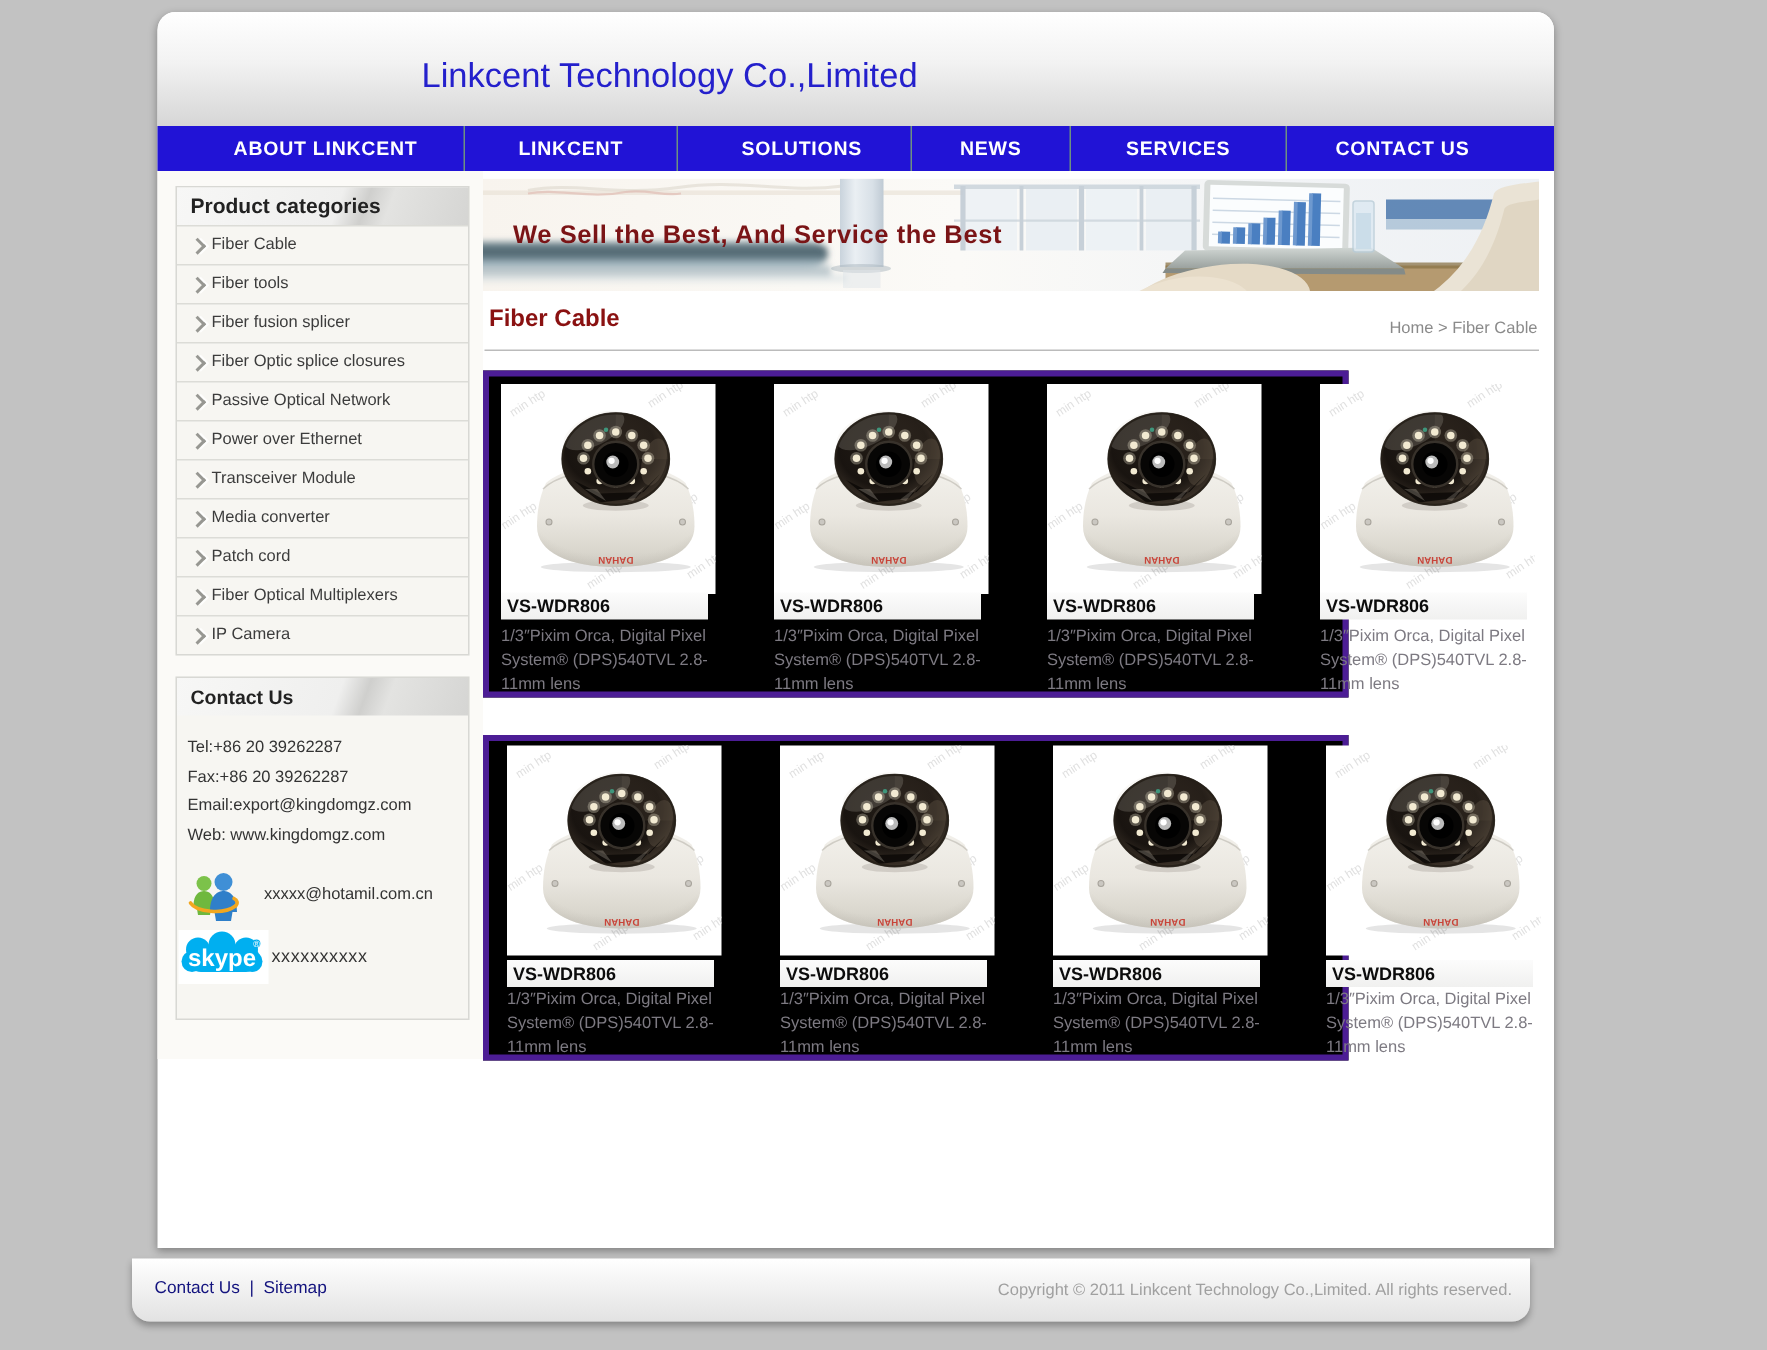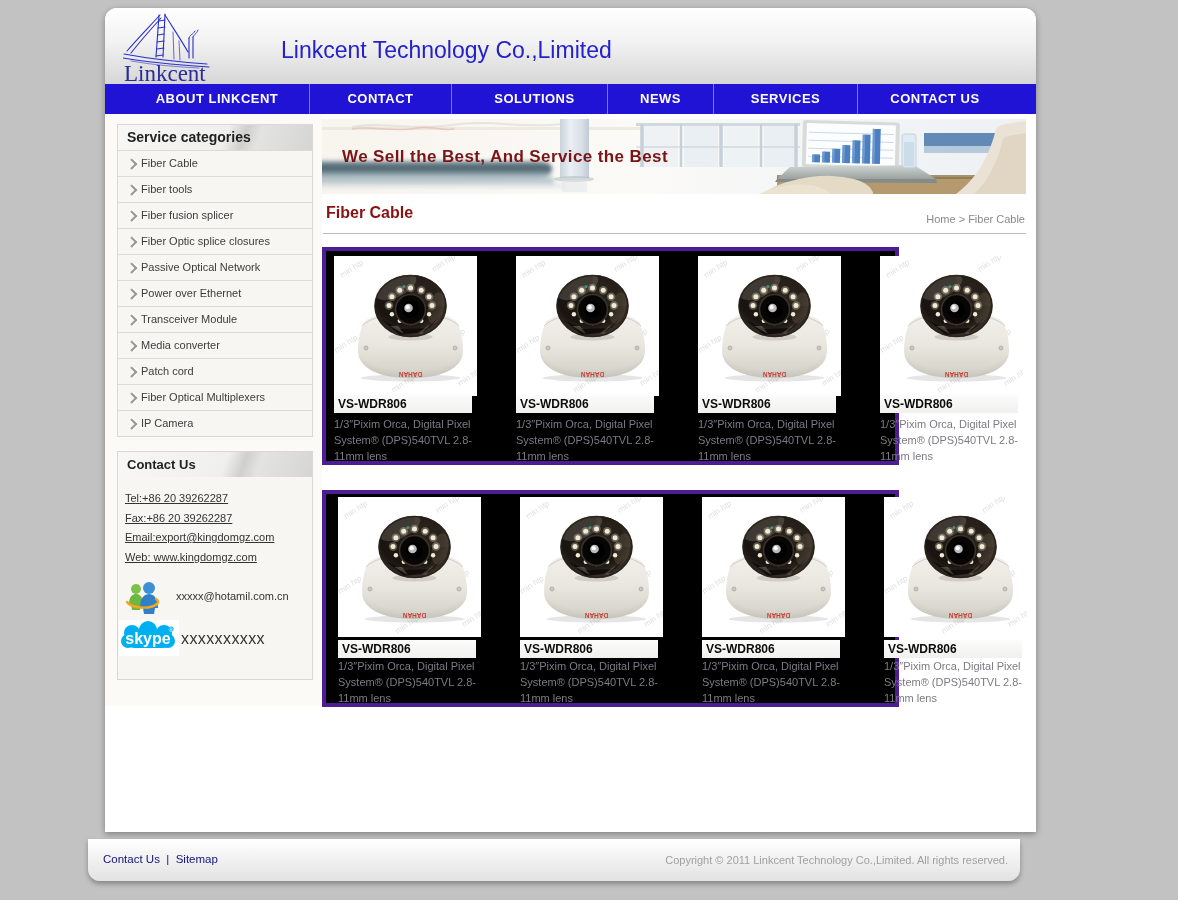--- a/index.html
+++ b/index.html
@@ -17,21 +17,21 @@
 #nav div:last-child{border-right:none;padding-right:24px;}
 #nav div:first-child{padding-left:20px;}
 #nav div:nth-child(3){padding-left:10px;}
 #leftbg{position:absolute;left:0;top:106px;width:217px;height:592px;background:#fbfaf7;}
 .sbox{position:absolute;left:12px;width:194px;border:1px solid #d8d8d4;background:#f7f6f2;}
 .shead{height:25px;line-height:25px;background:linear-gradient(110deg,#f7f7f6 0%,#efefee 55%,#cfcfcd 64%,#e3e3e1 72%,#d5d5d3 100%);font-weight:bold;font-size:14px;color:#222222;padding-left:9px;}
 .sitem{position:relative;height:25px;line-height:25px;border-top:1px solid #dcdcd7;font-size:11px;color:#3c3c3c;padding-left:23px;}
 .sitem:first-of-type{border-top:1px solid #dcdcd7;}
 .arr{position:absolute;left:10px;top:8.5px;width:5.5px;height:5.5px;border-top:2.6px solid #979792;border-right:2.6px solid #979792;transform:rotate(45deg);box-shadow:1.5px -1.5px 0 rgba(255,255,255,0.85);}
 #contactbox{top:443px;height:227px;}
-#contactbox .cline{margin:0 0 0 7px;font-size:11px;color:#333;height:19.5px;line-height:19.5px;text-decoration:underline;}
+#contactbox .cline{margin:0 0 0 7px;font-size:11px;color:#333;height:19.5px;line-height:19.5px;}
 #maincol{position:absolute;left:217px;top:106px;width:714px;}
 #banner{position:absolute;left:0px;top:5px;width:704px;height:75px;overflow:hidden;}
 #pagetitle{position:absolute;left:4px;top:90px;font-size:16px;font-weight:bold;color:#8a1111;}
 #crumb{position:absolute;right:11px;top:99px;font-size:11px;color:#8a8a8a;}
 #mainhr{position:absolute;left:1px;top:119px;width:703px;height:0;border-top:1px solid #bbbbbb;}
 .pblock{position:absolute;left:0px;width:577px;background:#000000;border:4px solid #4c1d95;box-sizing:border-box;}
 #block1{top:133px;height:218px;}
 #block2{top:376px;height:217px;}
 .pcell{position:absolute;width:166px;}
 .imgbox{position:absolute;left:0;width:143px;height:140px;background:#ffffff;}
@@ -114,52 +114,33 @@
 <circle cx="74.5" cy="52" r="4.3" fill="#cfcfcf" opacity="0.9"></circle>
 <circle cx="73.7" cy="51.2" r="2.1" fill="#ffffff"></circle>
 <circle cx="32" cy="92" r="2" fill="#cac7c1" stroke="#a8a49c" stroke-width="0.7"></circle>
 <circle cx="121" cy="92" r="2" fill="#cac7c1" stroke="#a8a49c" stroke-width="0.7"></circle>
 <text x="76.5" y="110.5" font-size="6.5" font-weight="bold" opacity="0.9" fill="#c8352a" text-anchor="middle" transform="rotate(180 76.5 113)" font-family="Liberation Sans">DAHAN</text>
 </g>
 </defs>
 </svg>
 <div id="card">
  <div id="header">
-  <div id="logo">
-   <svg width="92" height="74" viewBox="0 0 92 74">
-    <g fill="none" stroke="#2a2fc6" stroke-width="1.1" stroke-linecap="round">
-     <path d="M36,5 L33,47"></path>
-     <path d="M42,4 L40,47"></path>
-     <path d="M36,11 L42,10 M35,18 L42,17 M35,25 L41,24 M34,32 L41,31 M34,39 L41,38 M33,46 L40,45"></path>
-     <path d="M37,5 C26,17 16,27 4,41"></path>
-     <path d="M38,8 C28,19 19,29 8,43"></path>
-     <path d="M42,5 C50,18 57,28 65,42"></path>
-     <path d="M50,22 L51,49 M56,31 L57,50" stroke-width="0.7"></path>
-     <path d="M66,28 L66,48 M70,27 L70,48"></path>
-     <path d="M66,28 C68,23 69,26 72,21 M70,27 C72,23 73,25 75,20" stroke-width="0.9"></path>
-     <path d="M1,44 C28,49 55,52 84,54"></path>
-     <path d="M0,48 C28,53 56,55 86,57"></path>
-     <path d="M8,51 C30,55 55,57 76,58" stroke-width="0.7" opacity="0.8"></path>
-    </g>
-    <text x="1" y="71" font-family="Liberation Serif, serif" font-size="23" fill="#2a2a99">Linkcent</text>
-   </svg>
-  </div>
   <div id="cotitle">Linkcent Technology Co.,Limited</div>
  </div>
  <div id="nav">
   <div style="width:205px">ABOUT LINKCENT</div>
-  <div style="width:142px">CONTACT</div>
+  <div style="width:142px">LINKCENT</div>
   <div style="width:156px">SOLUTIONS</div>
   <div style="width:106px">NEWS</div>
   <div style="width:144px">SERVICES</div>
   <div style="width:178px">CONTACT US</div>
  </div>
  <div id="leftbg"></div>
  <div class="sbox" id="catbox" style="top:116px;">
-  <div class="shead">Service categories</div>
+  <div class="shead">Product categories</div>
   <div class="sitem"><span class="arr"></span>Fiber Cable</div>
   <div class="sitem"><span class="arr"></span>Fiber tools</div>
   <div class="sitem"><span class="arr"></span>Fiber fusion splicer</div>
   <div class="sitem"><span class="arr"></span>Fiber Optic splice closures</div>
   <div class="sitem"><span class="arr"></span>Passive Optical Network</div>
   <div class="sitem"><span class="arr"></span>Power over Ethernet</div>
   <div class="sitem"><span class="arr"></span>Transceiver Module</div>
   <div class="sitem"><span class="arr"></span>Media converter</div>
   <div class="sitem"><span class="arr"></span>Patch cord</div>
   <div class="sitem"><span class="arr"></span>Fiber Optical Multiplexers</div>
@@ -191,21 +172,21 @@
             <circle cx="45" cy="13" r="8"></circle>
      <circle cx="49" cy="21" r="7"></circle>
             <circle cx="9" cy="21" r="7"></circle>
      <rect x="6" y="10" width="48" height="18" rx="9"></rect>
     </g>
     <text x="29" y="24" text-anchor="middle" font-family="Liberation Sans" font-size="16" font-weight="bold" fill="#ffffff">skype</text>
     <circle cx="52" cy="9" r="2.6" fill="#00aff0"></circle>
           <text x="52" y="11.5" text-anchor="middle" font-size="6" fill="#fff" font-family="Liberation Sans">®</text>
    </svg>
   </div>
-  <div style="position:absolute;left:63px;top:178px;font-size:16px;letter-spacing:0.4px;color:#333;">xxxxxxxxxx</div>
+  <div style="position:absolute;left:63px;top:178px;font-size:12px;letter-spacing:0.4px;color:#333;">xxxxxxxxxx</div>
  </div>
  <div id="maincol">
   <div id="banner">
    <svg width="704" height="75" viewBox="0 0 704 75">
     <defs>
      <linearGradient id="bbg" x1="0" y1="0" x2="1" y2="0">
       <stop offset="0%" stop-color="#f8f4ee"></stop>
               <stop offset="45%" stop-color="#fbfaf7"></stop>
               <stop offset="75%" stop-color="#f2f4f6"></stop>
               <stop offset="100%" stop-color="#eef1f4"></stop>

